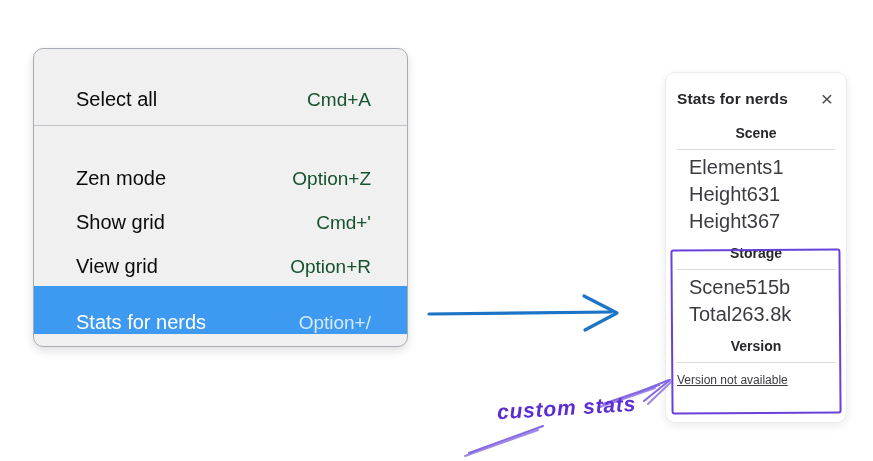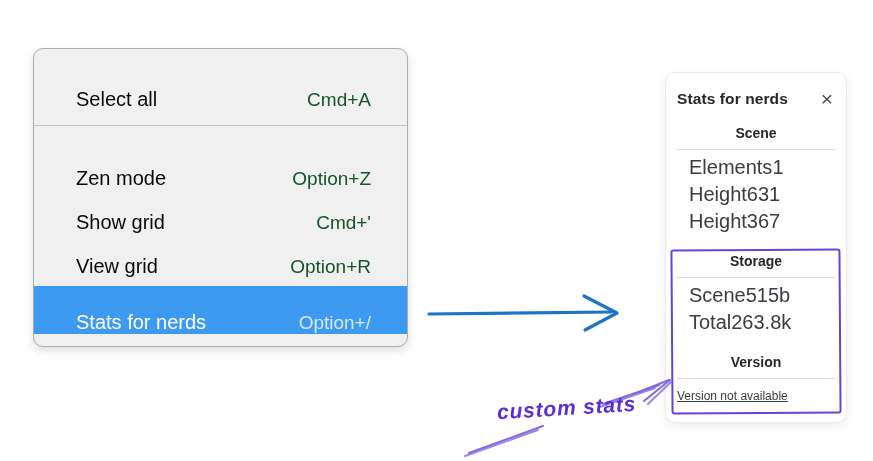--- a/index.html
+++ b/index.html
@@ -98,21 +98,21 @@
   .stat-heading{
     margin-top:10px;
     text-align:center;
     font-size:14px;
     font-weight:700;
     color:#26262b;
     line-height:20px;
     padding-bottom:6px;
     border-bottom:1px solid #d9d9de;
   }
-  .stat-heading.spaced{margin-top:16px;}
+  .stat-heading.spaced{margin-top:8px;}
   .stat-rows{margin-top:4px;}
   .stat-row{
     display:flex;
     justify-content:flex-start;
     font-size:20px;
     line-height:27px;
     margin-left:12px;
   }
   .stat-note{
     margin-top:4px;

